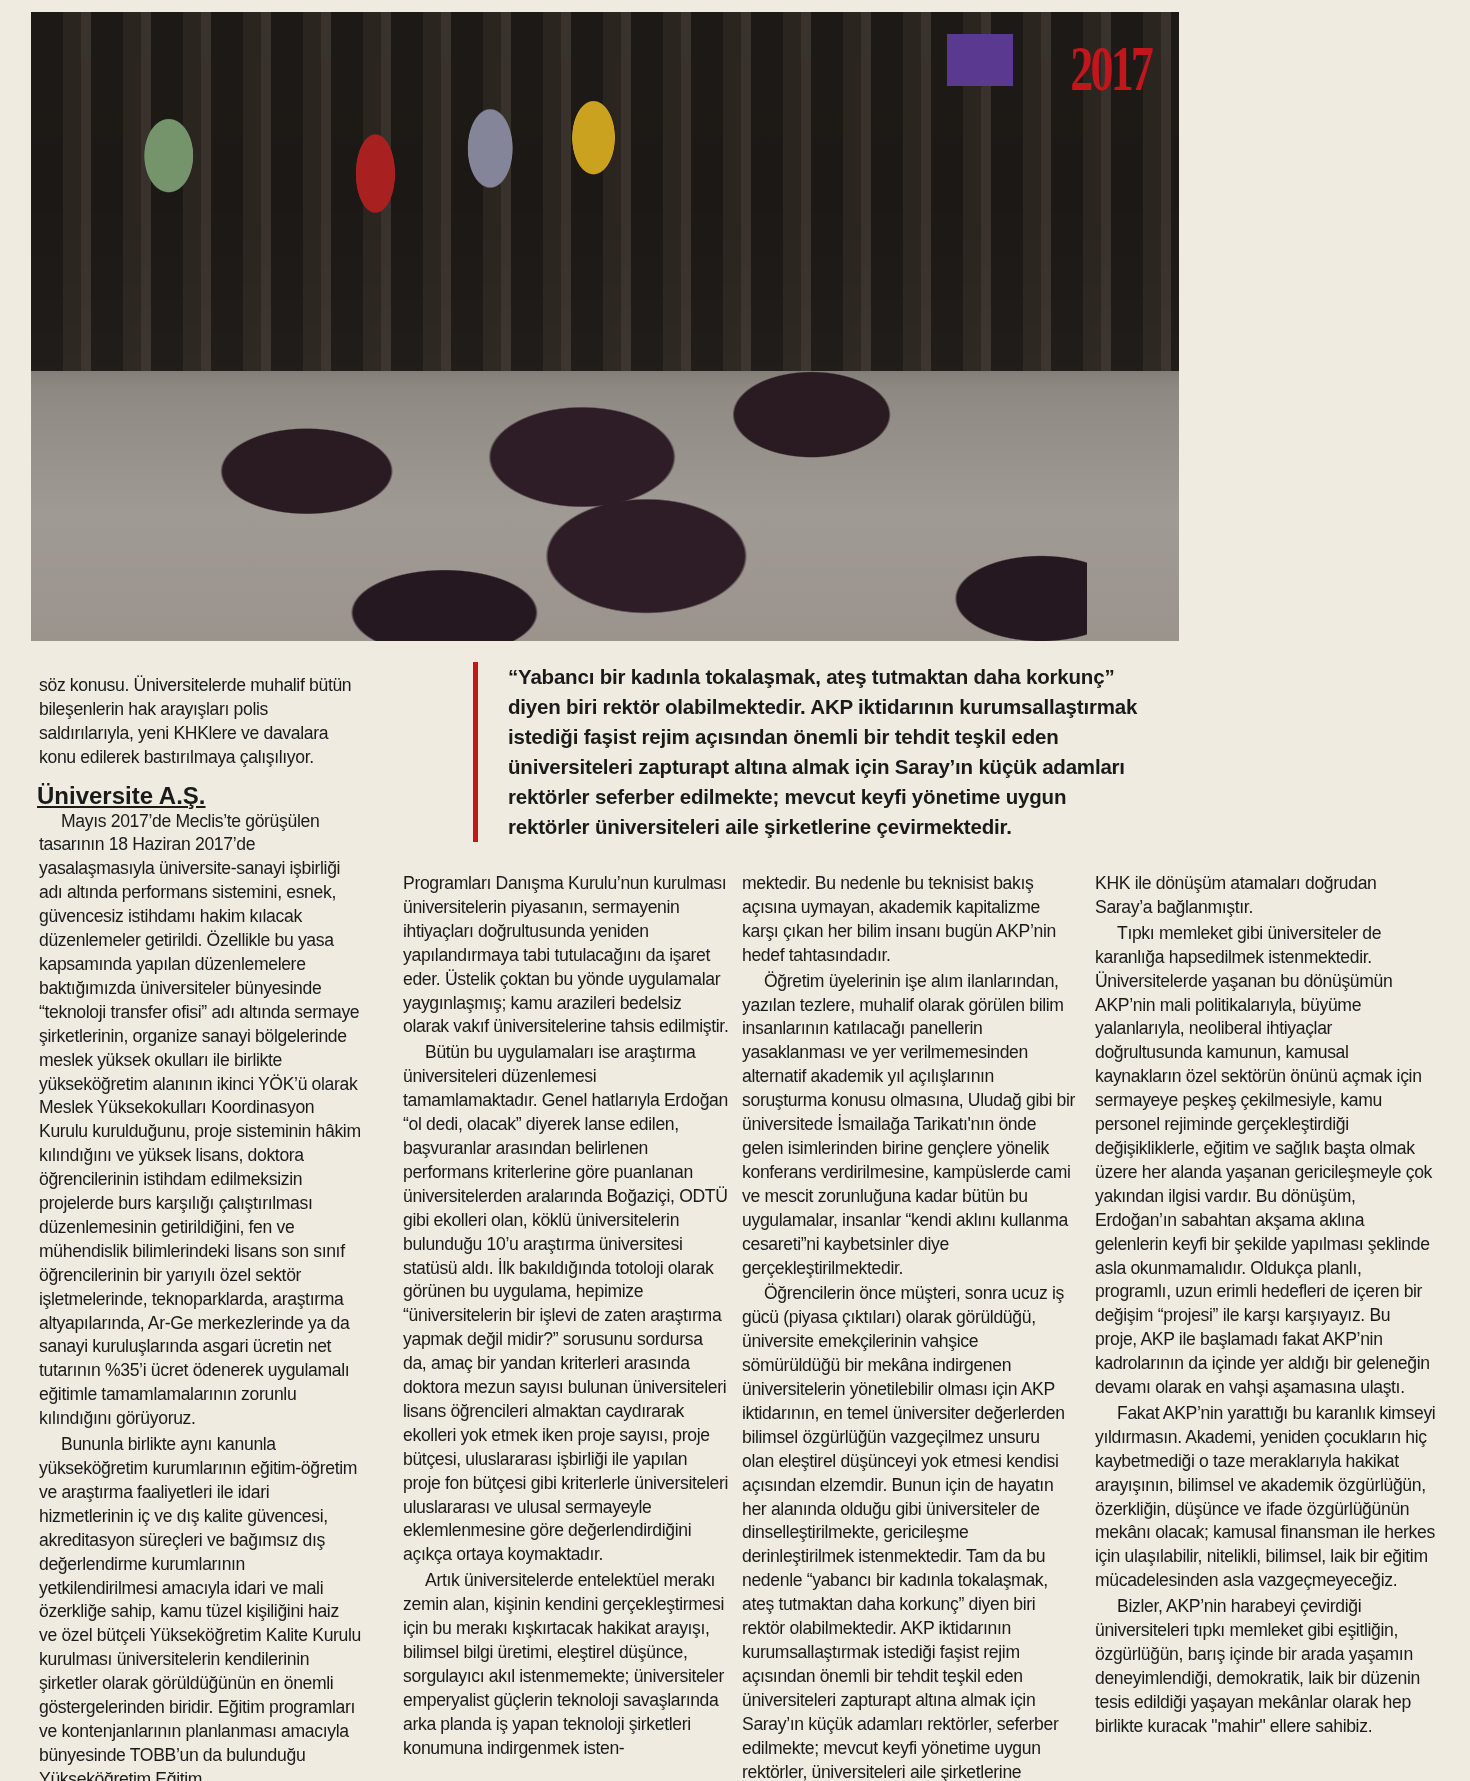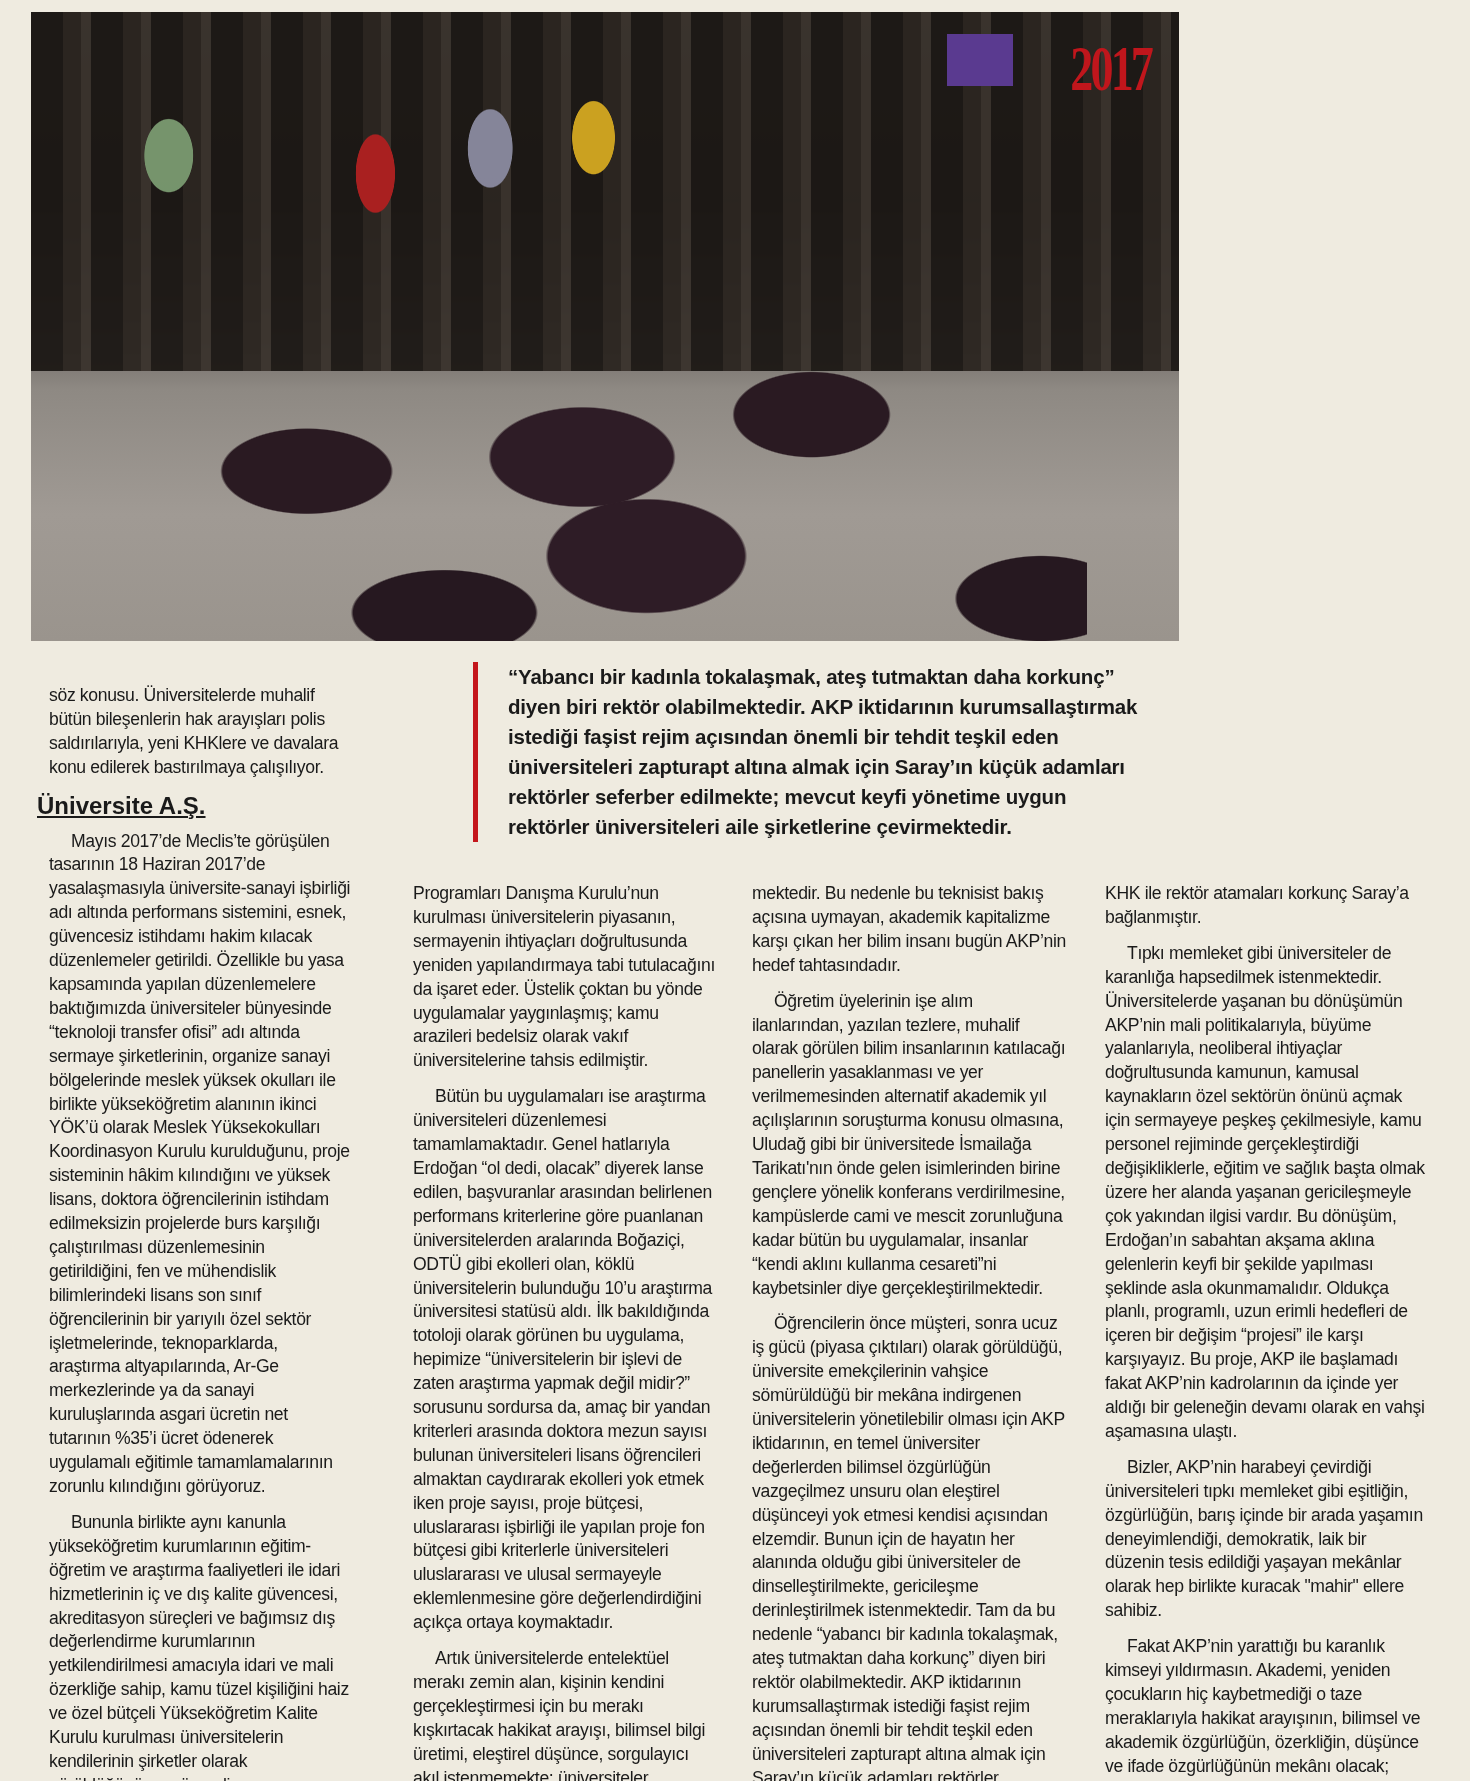--- a/index.html
+++ b/index.html
@@ -40,21 +40,21 @@
     }
     .year {
       position: absolute; right: 28px; top: 20px;
       font-family: "Liberation Serif", serif; font-size: 64px; font-weight: bold;
       color: #c0161c; letter-spacing: -4px; transform: scaleX(0.72); transform-origin: right top;
     }
     .col {
       position: absolute; font-size: 17.6px; line-height: 23.9px;
       font-family: "Liberation Sans", sans-serif; letter-spacing: -0.35px;
     }
-    .col p { margin: 12px; }
+    .col p { margin: 2px; }
     .col p.ind { text-indent: 22px; }
     .col p.noind { text-indent: 0; }
     #c1 { left: 37px; top: 672px; width: 326px; }
     #c2 { left: 401px; top: 870px; width: 330px; }
     #c3 { left: 740px; top: 870px; width: 338px; }
     #c4 { left: 1093px; top: 870px; width: 345px; }
     .subhead {
       font-weight: bold; font-size: 24px; text-decoration: underline;
       margin: 14px 0 2px 0; letter-spacing: 0;
     }
@@ -94,17 +94,17 @@
     <p class="noind">Programları Danışma Kurulu’nun kurulması üniversitelerin piyasanın, sermayenin ihtiyaçları doğrultusunda yeniden yapılandırmaya tabi tutulacağını da işaret eder. Üstelik çoktan bu yönde uygulamalar yaygınlaşmış; kamu arazileri bedelsiz olarak vakıf üniversitelerine tahsis edilmiştir.</p>
     <p class="ind">Bütün bu uygulamaları ise araştırma üniversiteleri düzenlemesi tamamlamaktadır. Genel hatlarıyla Erdoğan “ol dedi, olacak” diyerek lanse edilen, başvuranlar arasından belirlenen performans kriterlerine göre puanlanan üniversitelerden aralarında Boğaziçi, ODTÜ gibi ekolleri olan, köklü üniversitelerin bulunduğu 10’u araştırma üniversitesi statüsü aldı. İlk bakıldığında totoloji olarak görünen bu uygulama, hepimize “üniversitelerin bir işlevi de zaten araştırma yapmak değil midir?” sorusunu sordursa da, amaç bir yandan kriterleri arasında doktora mezun sayısı bulunan üniversiteleri lisans öğrencileri almaktan caydırarak ekolleri yok etmek iken proje sayısı, proje bütçesi, uluslararası işbirliği ile yapılan proje fon bütçesi gibi kriterlerle üniversiteleri uluslararası ve ulusal sermayeyle eklemlenmesine göre değerlendirdiğini açıkça ortaya koymaktadır.</p>
     <p class="ind">Artık üniversitelerde entelektüel merakı zemin alan, kişinin kendini gerçekleştirmesi için bu merakı kışkırtacak hakikat arayışı, bilimsel bilgi üretimi, eleştirel düşünce, sorgulayıcı akıl istenmemekte; üniversiteler emperyalist güçlerin teknoloji savaşlarında arka planda iş yapan teknoloji şirketleri konumuna indirgenmek isten-</p>
   </div>
 <div class="col" id="c3">
     <p class="noind">mektedir. Bu nedenle bu teknisist bakış açısına uymayan, akademik kapitalizme karşı çıkan her bilim insanı bugün AKP’nin hedef tahtasındadır.</p>
     <p class="ind">Öğretim üyelerinin işe alım ilanlarından, yazılan tezlere, muhalif olarak görülen bilim insanlarının katılacağı panellerin yasaklanması ve yer verilmemesinden alternatif akademik yıl açılışlarının soruşturma konusu olmasına, Uludağ gibi bir üniversitede İsmailağa Tarikatı'nın önde gelen isimlerinden birine gençlere yönelik konferans verdirilmesine, kampüslerde cami ve mescit zorunluğuna kadar bütün bu uygulamalar, insanlar “kendi aklını kullanma cesareti”ni kaybetsinler diye gerçekleştirilmektedir.</p>
     <p class="ind">Öğrencilerin önce müşteri, sonra ucuz iş gücü (piyasa çıktıları) olarak görüldüğü, üniversite emekçilerinin vahşice sömürüldüğü bir mekâna indirgenen üniversitelerin yönetilebilir olması için AKP iktidarının, en temel üniversiter değerlerden bilimsel özgürlüğün vazgeçilmez unsuru olan eleştirel düşünceyi yok etmesi kendisi açısından elzemdir. Bunun için de hayatın her alanında olduğu gibi üniversiteler de dinselleştirilmekte, gericileşme derinleştirilmek istenmektedir. Tam da bu nedenle “yabancı bir kadınla tokalaşmak, ateş tutmaktan daha korkunç” diyen biri rektör olabilmektedir. AKP iktidarının kurumsallaştırmak istediği faşist rejim açısından önemli bir tehdit teşkil eden üniversiteleri zapturapt altına almak için Saray’ın küçük adamları rektörler, seferber edilmekte; mevcut keyfi yönetime uygun rektörler, üniversiteleri aile şirketlerine çevirmektedir. Bu nedenle bir</p>
   </div>
 <div class="col" id="c4">
-    <p class="noind">KHK ile rektör atamaları korkunç Saray’a bağlanmıştır.</p>
+    <p class="noind">KHK ile dönüşüm atamaları doğrudan Saray’a bağlanmıştır.</p>
     <p class="ind">Tıpkı memleket gibi üniversiteler de karanlığa hapsedilmek istenmektedir. Üniversitelerde yaşanan bu dönüşümün AKP’nin mali politikalarıyla, büyüme yalanlarıyla, neoliberal ihtiyaçlar doğrultusunda kamunun, kamusal kaynakların özel sektörün önünü açmak için sermayeye peşkeş çekilmesiyle, kamu personel rejiminde gerçekleştirdiği değişikliklerle, eğitim ve sağlık başta olmak üzere her alanda yaşanan gericileşmeyle çok yakından ilgisi vardır. Bu dönüşüm, Erdoğan’ın sabahtan akşama aklına gelenlerin keyfi bir şekilde yapılması şeklinde asla okunmamalıdır. Oldukça planlı, programlı, uzun erimli hedefleri de içeren bir değişim “projesi” ile karşı karşıyayız. Bu proje, AKP ile başlamadı fakat AKP’nin kadrolarının da içinde yer aldığı bir geleneğin devamı olarak en vahşi aşamasına ulaştı.</p>
+    <p class="ind">Fakat AKP’nin yarattığı bu karanlık kimseyi yıldırmasın. Akademi, yeniden çocukların hiç kaybetmediği o taze meraklarıyla hakikat arayışının, bilimsel ve akademik özgürlüğün, özerkliğin, düşünce ve ifade özgürlüğünün mekânı olacak; kamusal finansman ile herkes için ulaşılabilir, nitelikli, bilimsel, laik bir eğitim mücadelesinden asla vazgeçmeyeceğiz.</p>
     <p class="ind">Bizler, AKP’nin harabeyi çevirdiği üniversiteleri tıpkı memleket gibi eşitliğin, özgürlüğün, barış içinde bir arada yaşamın deneyimlendiği, demokratik, laik bir düzenin tesis edildiği yaşayan mekânlar olarak hep birlikte kuracak "mahir" ellere sahibiz.</p>
-    <p class="ind">Fakat AKP’nin yarattığı bu karanlık kimseyi yıldırmasın. Akademi, yeniden çocukların hiç kaybetmediği o taze meraklarıyla hakikat arayışının, bilimsel ve akademik özgürlüğün, özerkliğin, düşünce ve ifade özgürlüğünün mekânı olacak; kamusal finansman ile herkes için ulaşılabilir, nitelikli, bilimsel, laik bir eğitim mücadelesinden asla vazgeçmeyeceğiz.</p>
   </div>
 
 </body></html>

